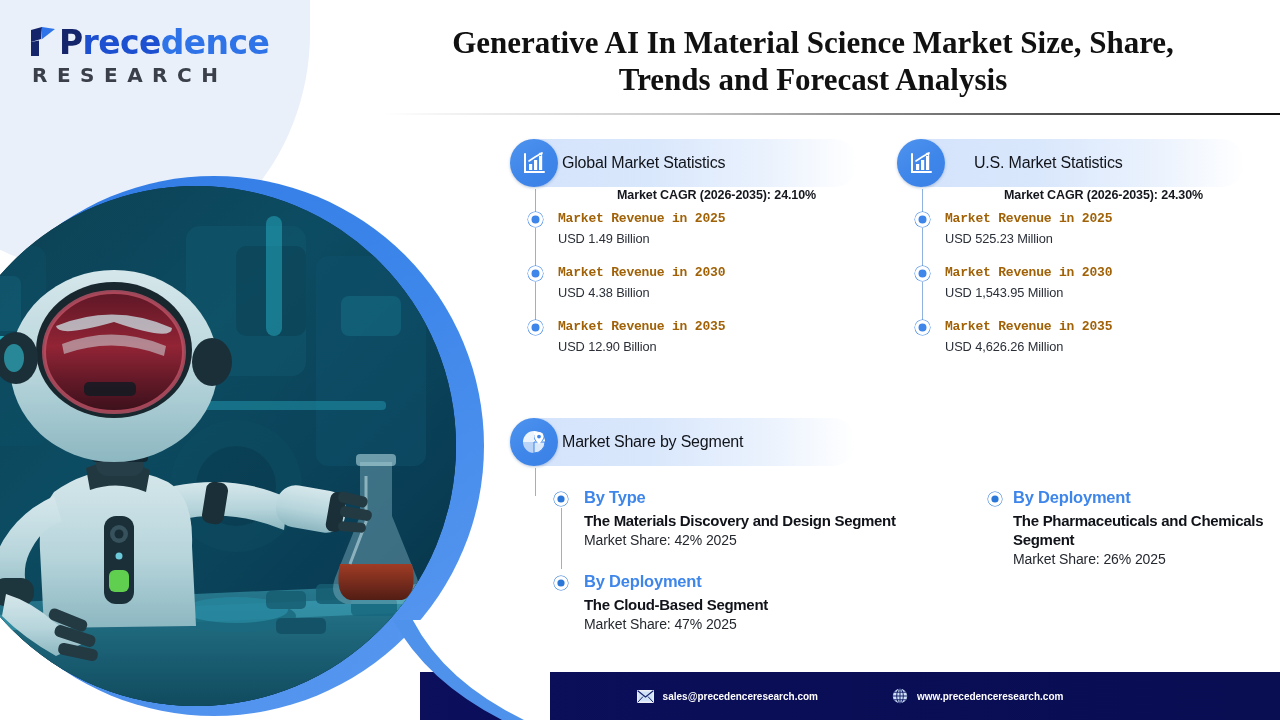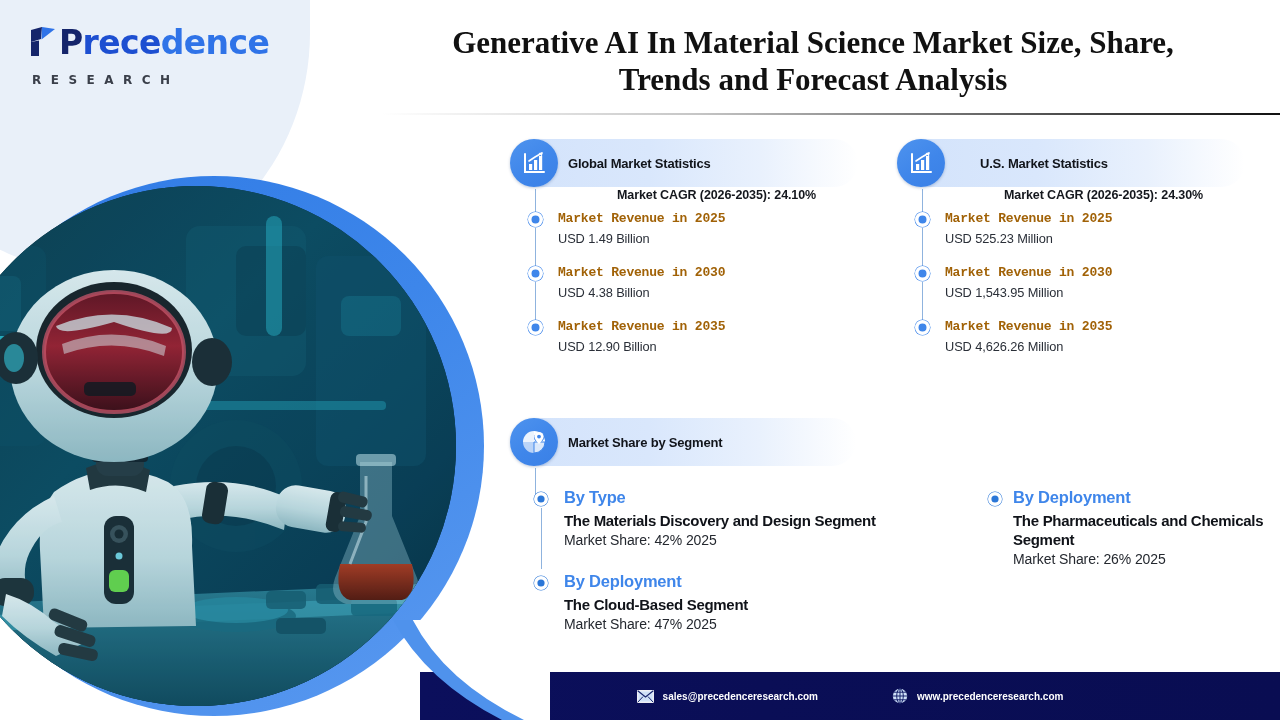--- a/index.html
+++ b/index.html
@@ -31,22 +31,22 @@
   .logo-word {
     font-family: "DejaVu Sans", sans-serif;
     font-size: 33px; font-weight: 700; letter-spacing: -0.6px;
     line-height: 34px;
   }
   .logo-word .dark { color: #15256b; }
   .logo-word .mid  { color: #1d4fd1; }
   .logo-word .lite { color: #2f73e8; }
   .logo-sub {
     font-family: "DejaVu Sans", sans-serif;
-    font-size: 12px; font-weight: 700; letter-spacing: 9.5px;
-    color: #3a3f4a; margin-top: 13px; margin-left: 4px;
+    font-size: 20px; font-weight: 700; letter-spacing: 9.5px;
+    color: #3a3f4a; margin-top: 3px; margin-left: 4px;
   }
 
   
   .title {
     position: absolute;
     left: 404px; top: 24px; width: 818px;
     text-align: center;
     font-family: "Liberation Serif", serif;
     font-weight: 700;
     font-size: 31px;
@@ -91,22 +91,22 @@
     z-index: 5;
   }
   .pill .pill-icon {
     width: 48px; height: 48px; min-width: 48px;
     border-radius: 50%;
     background: linear-gradient(145deg, #4e93ee 0%, #3f86ea 55%, #3a80e6 100%);
     display: flex; align-items: center; justify-content: center;
     box-shadow: 0 1px 3px rgba(25,60,120,.28);
   }
   .pill .pill-title {
-    font-size: 13px; font-weight: 700; color: #11141a;
-    margin-left: 10px; letter-spacing: -0.2px;
+    font-size: 16px; font-weight: 400; color: #11141a;
+    margin-left: 4px; letter-spacing: -0.2px;
     white-space: nowrap;
   }
 
   #pill-global  { left: 510px; top: 139px; width: 348px; }
   #pill-us      { left: 897px; top: 139px; width: 348px; gap: 25px; }
   #pill-segment { left: 510px; top: 418px; width: 346px; }
 
   
   .stats { position: absolute; z-index: 5; }
   #stats-global { left: 510px; top: 188px; width: 370px; }
@@ -135,21 +135,21 @@
 
   
   .top-rail {
     position: absolute; left: 535px; width: 1.2px; height: 34px;
     background: #8fb3de; top: 189px; z-index: 4;
   }
   .top-rail.us { left: 922px; }
   .top-rail.seg { left: 535px; top: 468px; height: 28px; }
 
   
-  #seg-left  { position: absolute; left: 516px; top: 487px; width: 470px; z-index: 5; }
+  #seg-left  { position: absolute; left: 536px; top: 487px; width: 470px; z-index: 5; }
   #seg-right { position: absolute; left: 975px; top: 487px; width: 300px; z-index: 5; }
 
   .segrow { position: relative; padding-left: 48px; min-height: 84px; }
   .segrow .dot {
     position: absolute; left: 18px; top: 5px;
     width: 14px; height: 14px; border-radius: 50%;
     background: #2b77d8;
     box-shadow: inset 0 0 0 3.4px #ffffff, 0 0 0 0.5px #2b77d8;
   }
   .segrow .rail {

